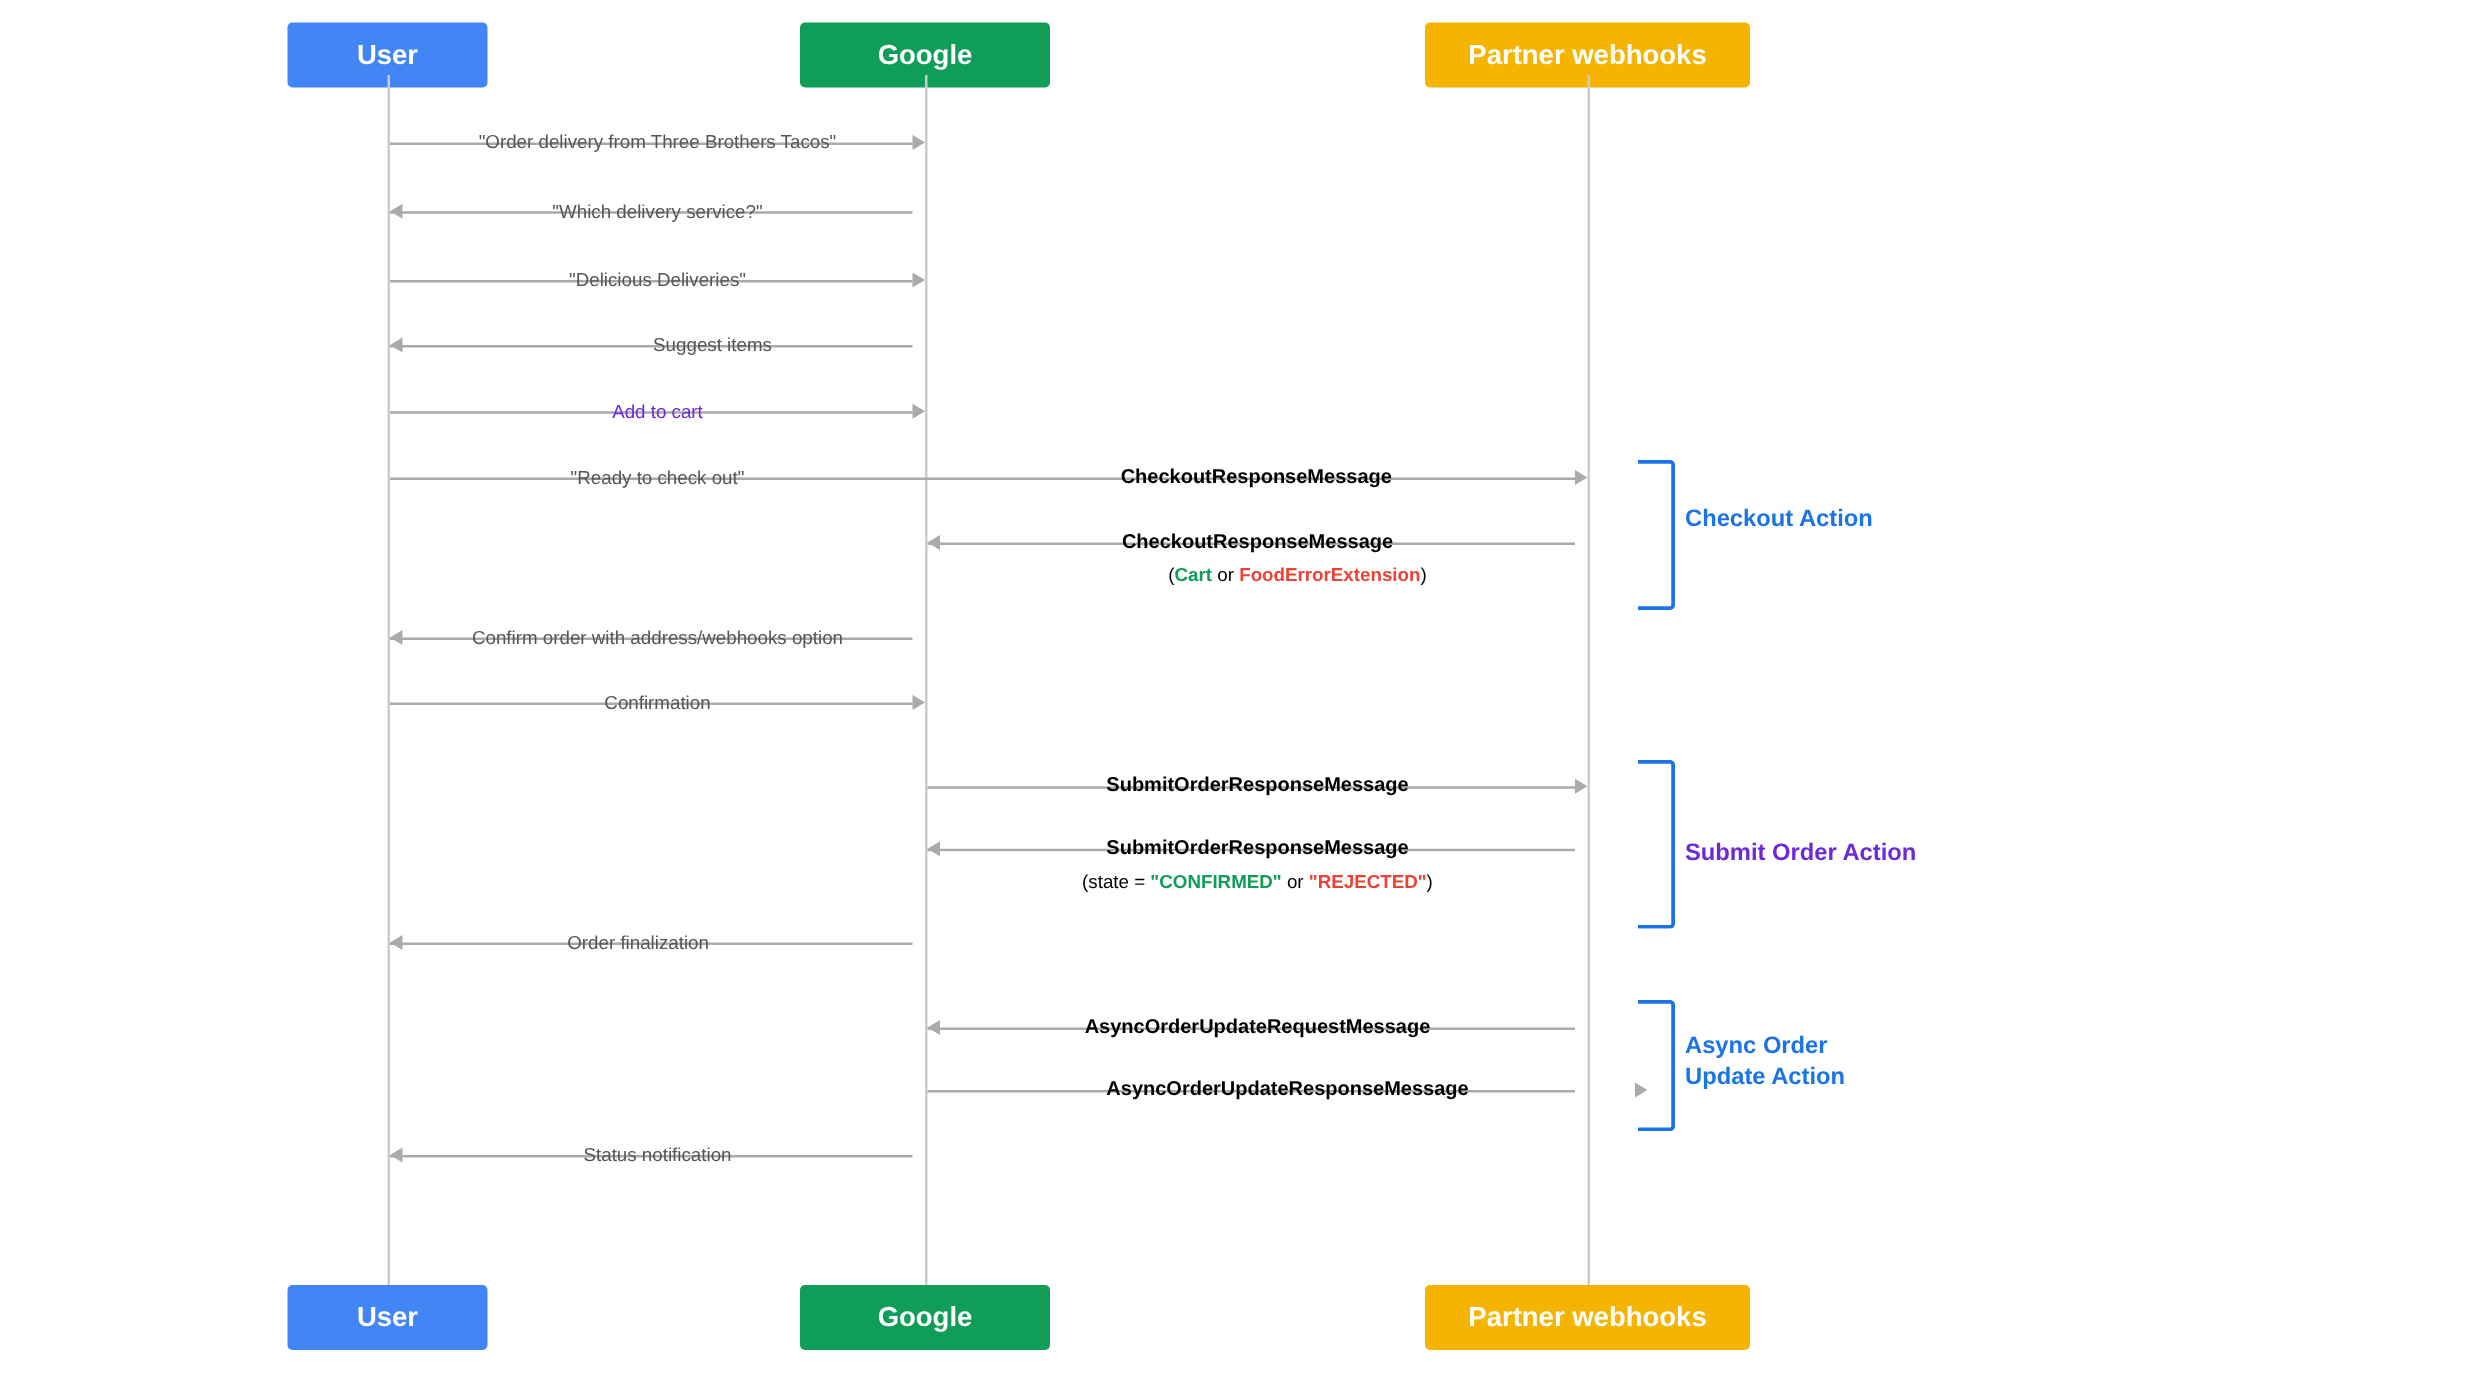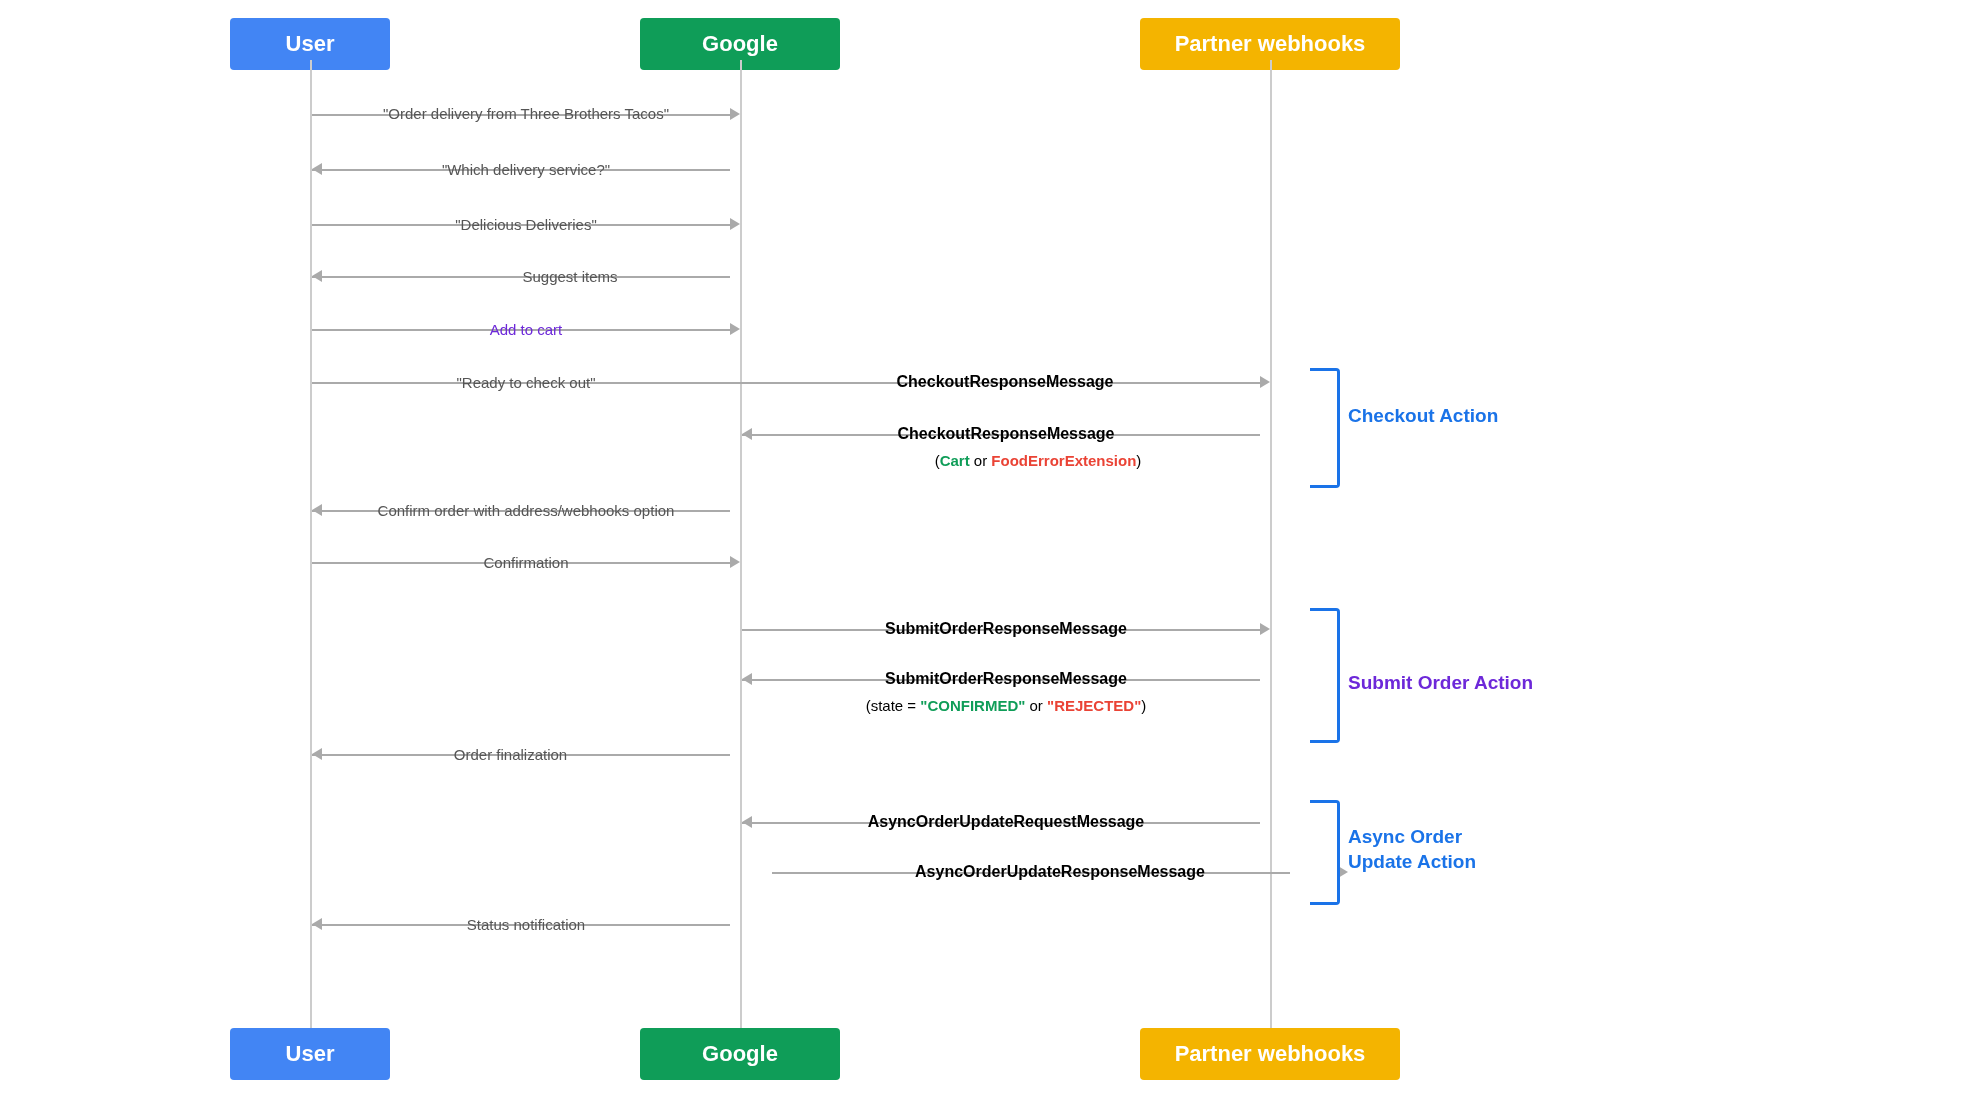--- a/index.html
+++ b/index.html
@@ -183,21 +183,21 @@
   </div>
 
   <div style="position:absolute; top:808px; left:742px; width:528px; height:30px;">
     <div style="position:absolute; top:14px; left:0; width:518px; height:2px; background:#aaa;"></div>
     <div style="position:absolute; top:8px; left:0; border-right:10px solid #aaa; border-top:6px solid transparent; border-bottom:6px solid transparent;"></div>
     <div style="position:absolute; top:-2px; left:0; right:0; bottom:0; display:flex; align-items:center; justify-content:center;">
       <span style="font-size:16px; font-weight:bold; color:#000;">AsyncOrderUpdateRequestMessage</span>
     </div>
   </div>
 
-  <div style="position:absolute; top:858px; left:772px; width:576px; height:30px;">
+  <div style="position:absolute; top:858px; left:742px; width:576px; height:30px;">
     <div style="position:absolute; top:14px; left:0; width:518px; height:2px; background:#aaa;"></div>
     <div style="position:absolute; top:8px; right:0; border-left:10px solid #aaa; border-top:6px solid transparent; border-bottom:6px solid transparent;"></div>
     <div style="position:absolute; top:-2px; left:0; right:0; bottom:0; display:flex; align-items:center; justify-content:center;">
       <span style="font-size:16px; font-weight:bold; color:#000;">AsyncOrderUpdateResponseMessage</span>
     </div>
   </div>
 
   <div style="position:absolute; top:910px; left:312px; width:428px; height:30px;">
     <div style="position:absolute; top:14px; left:0; width:418px; height:2px; background:#aaa;"></div>
     <div style="position:absolute; top:8px; left:0; border-right:10px solid #aaa; border-top:6px solid transparent; border-bottom:6px solid transparent;"></div>

